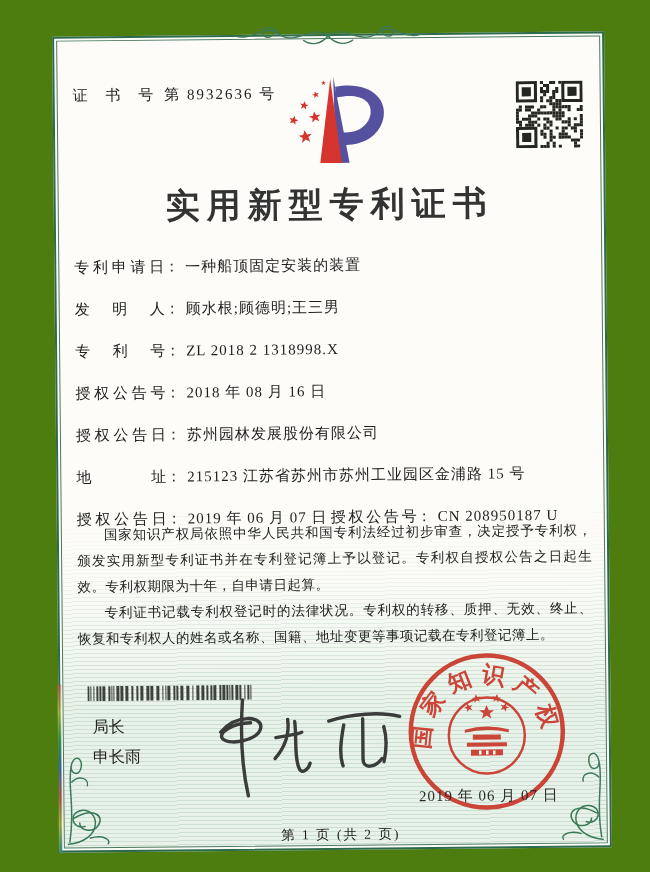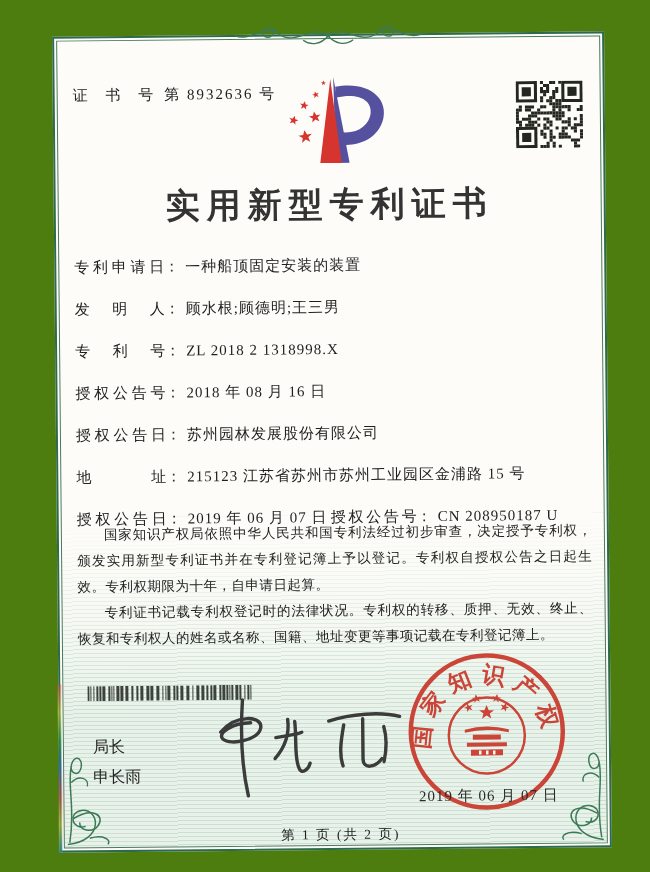--- a/index.html
+++ b/index.html
@@ -35,21 +35,21 @@
   .fcolon{margin-right:6px;}
   .fval{letter-spacing:1px;color:#1f1f1f;}
   .grant2{position:absolute;left:254px;top:0;}
   .grant2 .flabel{width:86px;}
   
   .paras{position:absolute;left:20px;top:486px;width:515px;font-size:13.5px;
          line-height:26px;letter-spacing:.5px;text-align:justify;color:#222;}
   .paras p{margin:0;text-indent:2em;}
   
   .barcode{position:absolute;left:29px;top:650px;width:164px;height:15px;}
-  .director{position:absolute;left:34px;top:696px;font-size:16px;line-height:30px;color:#222;}
+  .director{position:absolute;left:34px;top:676px;font-size:16px;line-height:30px;color:#222;}
   .signature{position:absolute;left:132px;top:656px;width:220px;height:112px;}
   .seal{position:absolute;left:347px;top:618px;width:162px;height:162px;opacity:.93;}
   .seal-date{position:absolute;left:342px;top:754px;width:175px;text-align:center;
              font-size:15px;letter-spacing:1px;color:#2b2b2b;}
   .footer{position:absolute;left:116px;top:792px;width:330px;text-align:center;
           font-size:13.5px;letter-spacing:2px;color:#222;}
   
   .top-flourish{position:absolute;left:181px;top:-13px;width:190px;height:30px;}
   .corner-flourish{position:absolute;bottom:5px;width:95px;height:125px;}
   .corner-flourish.br{right:5px;}

